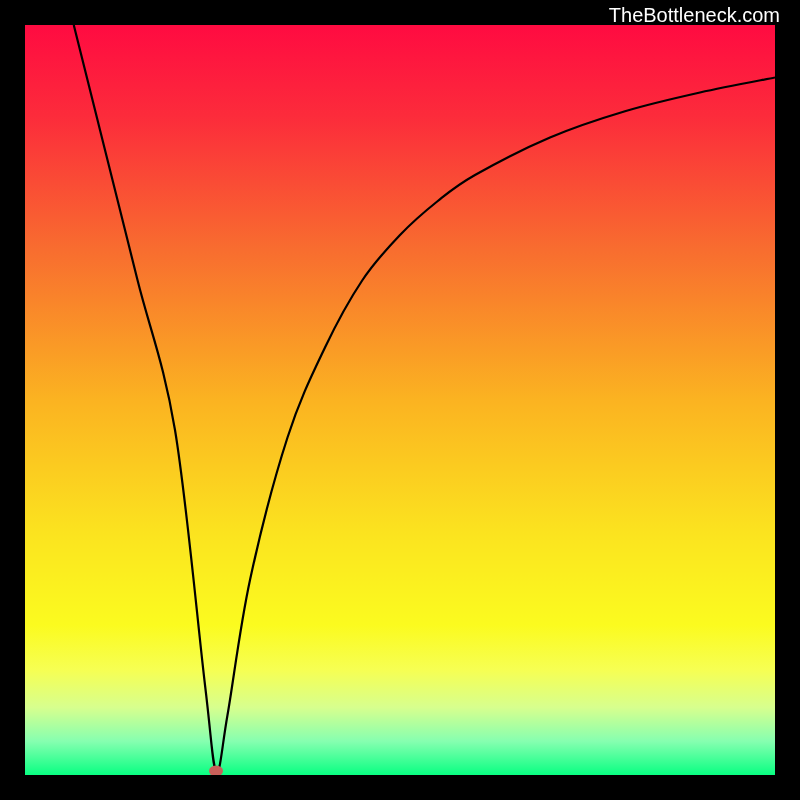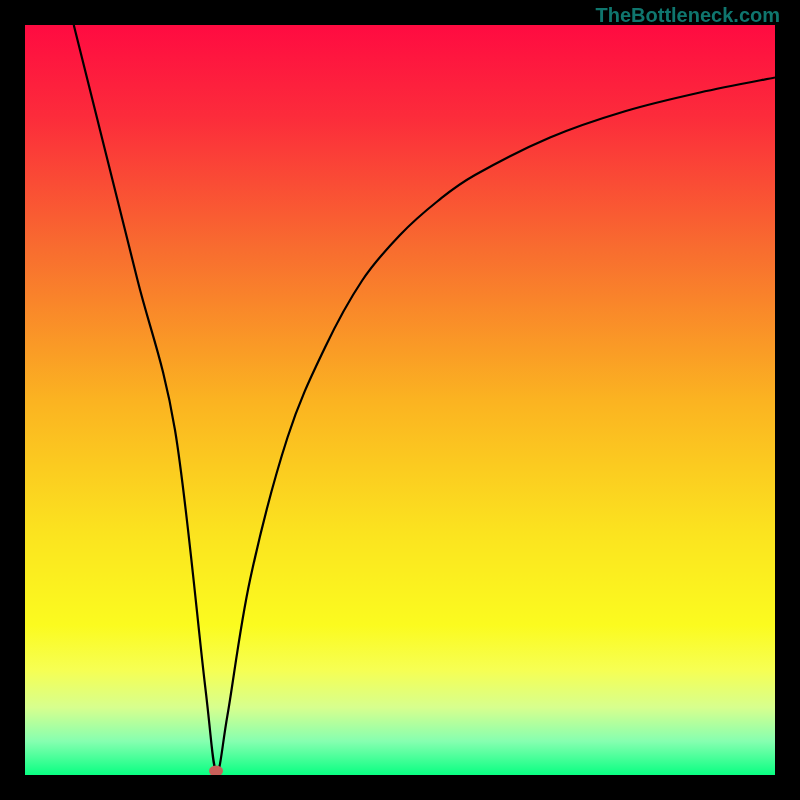--- a/index.html
+++ b/index.html
@@ -17,23 +17,23 @@
   .outer-frame {
     width: 800px;
     height: 800px;
     background: #000;
     position: relative;
   }
   .watermark {
     position: absolute;
     top: 4px;
     right: 20px;
-    color: #0f766e;
+    color: #ffffff;
     font-size: 20px;
-    font-weight: 700;
+    font-weight: 400;
     z-index: 10;
   }
   .plot-area {
     position: absolute;
     top: 25px;
     left: 25px;
     width: 750px;
     height: 750px;
     overflow: hidden;
   }

